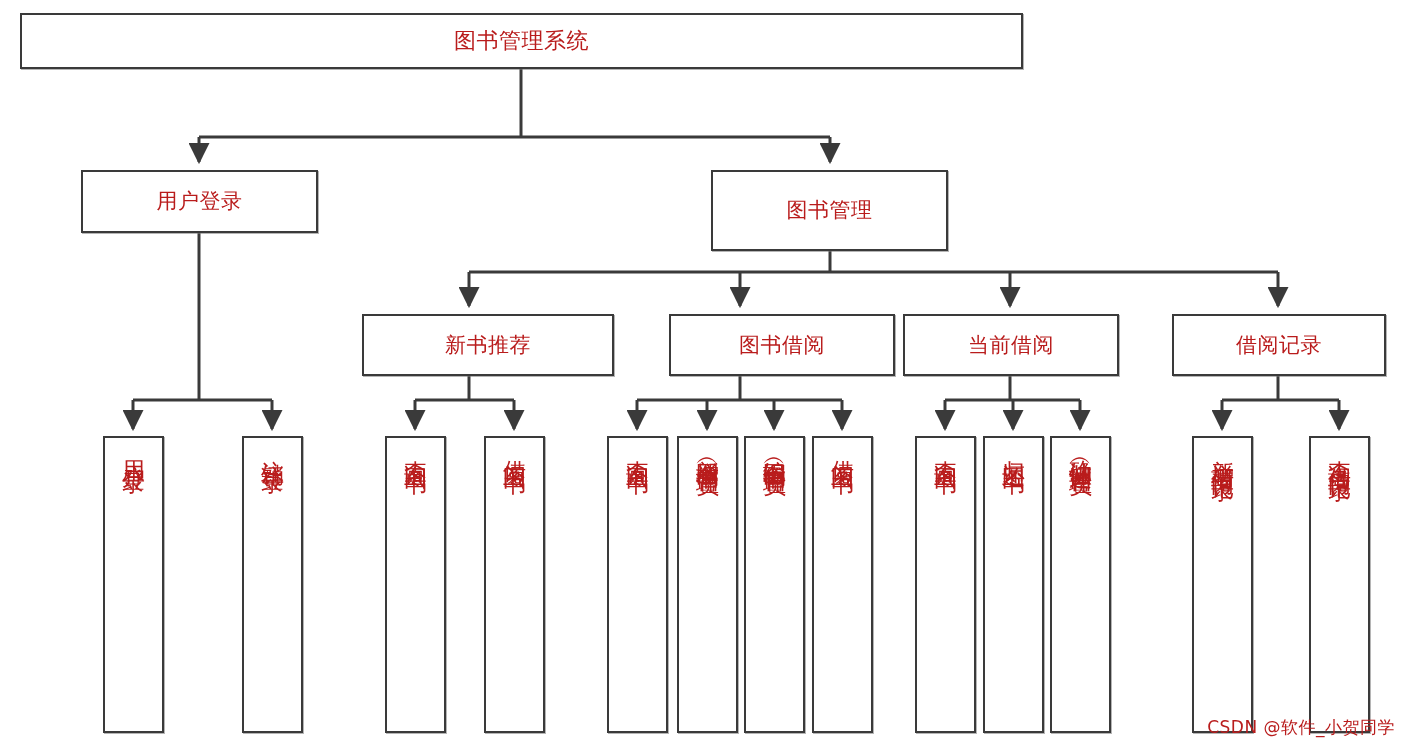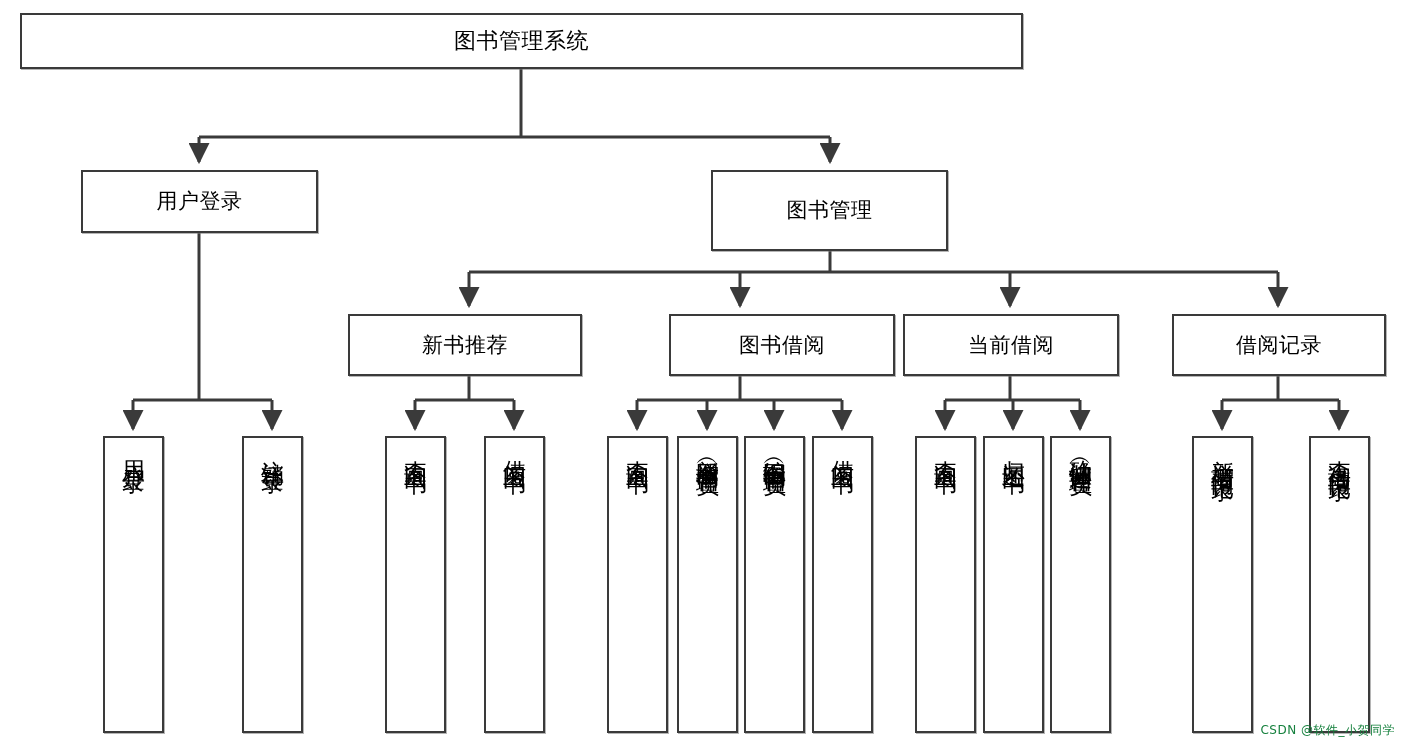--- a/index.html
+++ b/index.html
@@ -28,21 +28,21 @@
   }
   .node {
     position: absolute;
     box-sizing: border-box;
     background: #ffffff;
     border: 2px solid #3a3a3a;
     box-shadow: 1px 1px 0 rgba(120,120,120,0.55);
     display: flex;
     align-items: center;
     justify-content: center;
-    color: #000000;
+    color: #b91c1c;
   }
   .node .label {
     display: block;
     text-align: center;
     line-height: 1.15;
     white-space: nowrap;
   }
   
   .node.horiz .label {
     writing-mode: horizontal-tb;
@@ -68,22 +68,22 @@
     height: auto;
   }
   .node.vert.tall .label {
     font-size: 23px;
     letter-spacing: 2px;
   }
   .watermark {
     position: absolute;
     right: 10px;
     bottom: 8px;
-    font-size: 12px;
-    color: #15803d;
+    font-size: 17px;
+    color: #b91c1c;
     letter-spacing: 0.5px;
     white-space: nowrap;
     font-family: "DejaVu Sans", "Liberation Sans", sans-serif;
   }
 </style>
 </head>
 <body>
 
 <div id="diagram-root">
 
@@ -141,21 +141,21 @@
     <span class="label">图书管理系统</span>
   </div>
 
   <div class="node horiz" style="left:81px; top:170px; width:237px; height:63px;">
     <span class="label">用户登录</span>
   </div>
   <div class="node horiz" style="left:711px; top:170px; width:237px; height:81px;">
     <span class="label">图书管理</span>
   </div>
 
-  <div class="node horiz" style="left:348px; top:314px; width:234px; height:62px;">
+  <div class="node horiz" style="left:362px; top:314px; width:252px; height:62px;">
     <span class="label">新书推荐</span>
   </div>
   <div class="node horiz" style="left:669px; top:314px; width:226px; height:62px;">
     <span class="label">图书借阅</span>
   </div>
   <div class="node horiz" style="left:1172px; top:314px; width:214px; height:62px;">
     <span class="label">借阅记录</span>
   </div>
   <div class="node horiz" style="left:903px; top:314px; width:216px; height:62px;">
     <span class="label">当前借阅</span>

